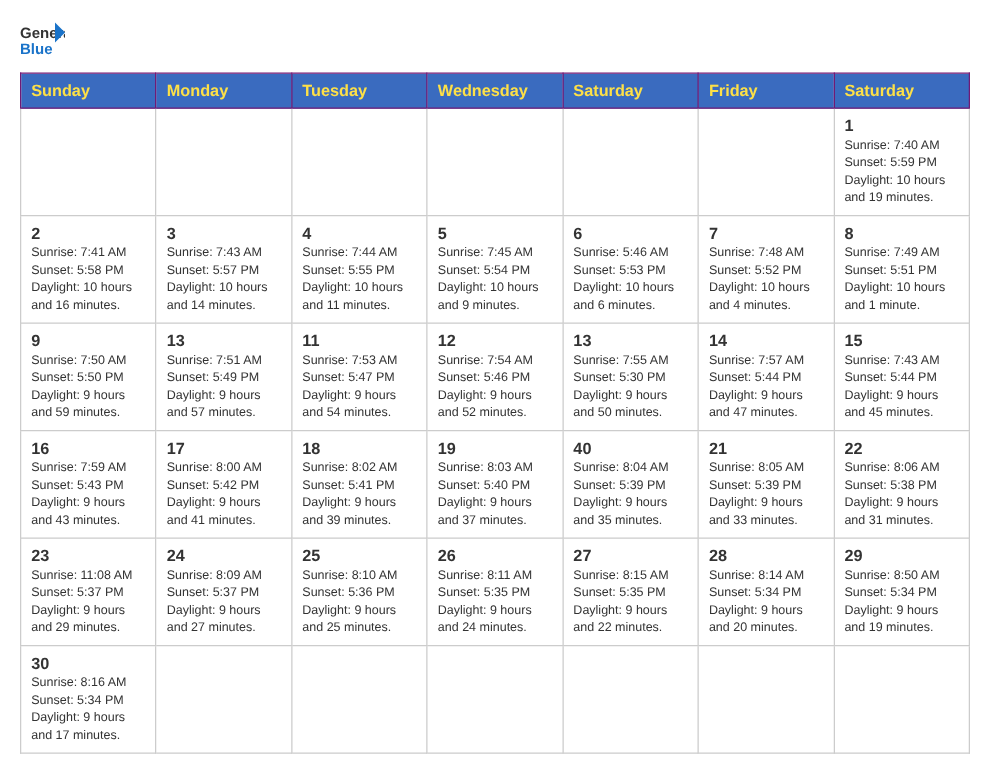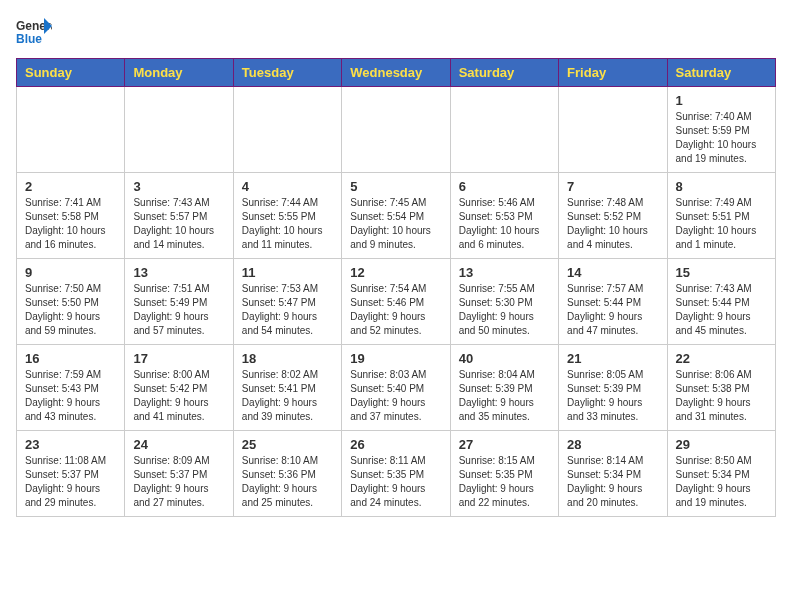--- a/index.html
+++ b/index.html
@@ -288,14 +288,28 @@
 Sunset: 5:34 PM
 Daylight: 9 hours and 20 minutes.</div>
         </td>
         <td>
           <span class="day-number">29</span>
           <div class="day-info">Sunrise: 8:50 AM
 Sunset: 5:34 PM
 Daylight: 9 hours and 19 minutes.</div>
         </td>
       </tr>
+      <tr>
+        <td>
+          <span class="day-number">30</span>
+          <div class="day-info">Sunrise: 8:16 AM
+Sunset: 5:34 PM
+Daylight: 9 hours and 17 minutes.</div>
+        </td>
+        <td class="empty-cell"></td>
+        <td class="empty-cell"></td>
+        <td class="empty-cell"></td>
+        <td class="empty-cell"></td>
+        <td class="empty-cell"></td>
+        <td class="empty-cell"></td>
+      </tr>
     </tbody>
 </table>
 
 </body></html>

